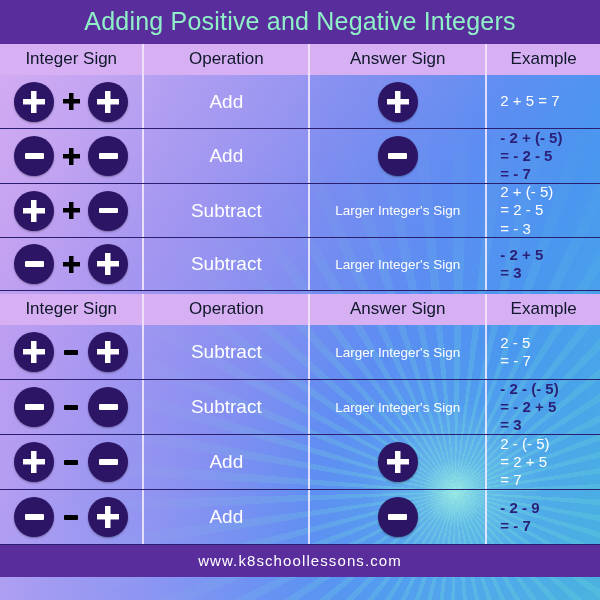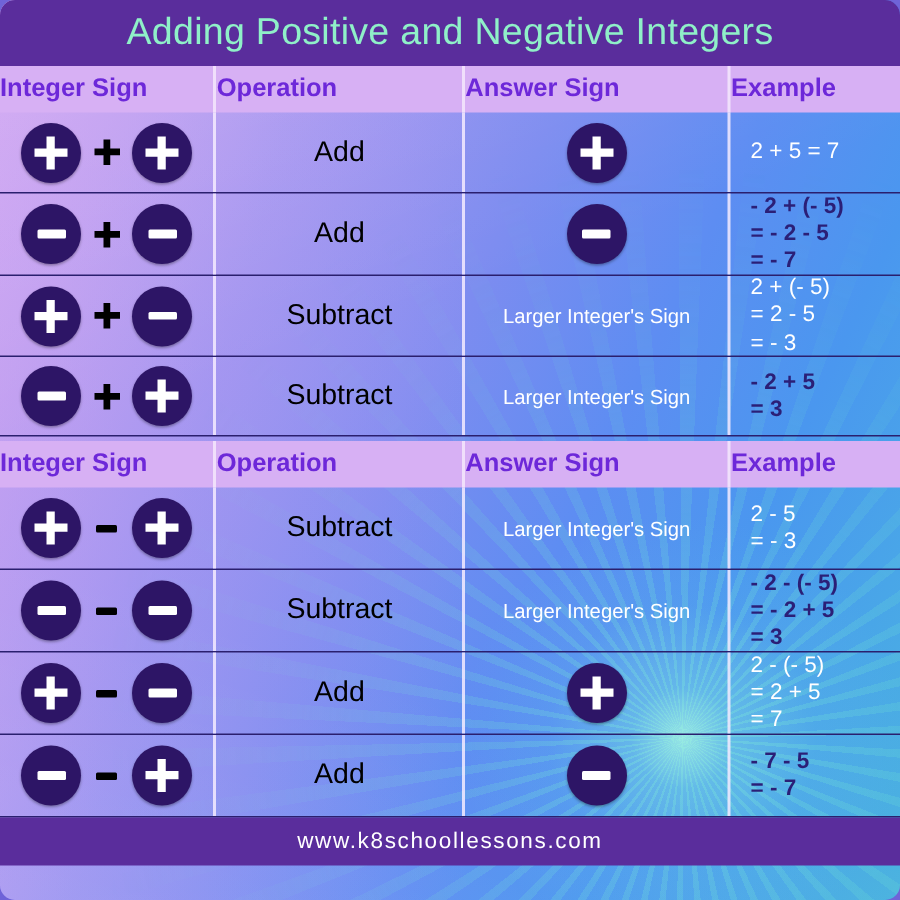--- a/index.html
+++ b/index.html
@@ -4,21 +4,20 @@
 <style>
   html,body{margin:0;padding:0;}
   body{
     width:600px;height:600px;overflow:hidden;
     font-family:"Liberation Sans", sans-serif;
     background:#6f63d8;
   }
   .poster{
     position:relative;width:600px;height:600px;overflow:hidden;
     box-sizing:border-box;
-    border-radius:10px;
   }
   
   .bg{position:absolute;inset:0;z-index:0;}
   .bg-base{
     position:absolute;inset:0;
     background:
       linear-gradient(115deg,
         #c9a3ee 0%,
         #b69bee 14%,
         #9a92ef 30%,
@@ -67,25 +66,25 @@
     font-size:25px;
     letter-spacing:.2px;
     line-height:1;
     box-sizing:border-box;
   }
   .band-title{padding:9px 0 10px;}
 
   .hdr-row{display:flex;background:#d7b0f4;}
   .hdr-cell{
     box-sizing:border-box;
-    color:#6d28d9;
+    text-align:center;
+    color:#0f172a;
     font-size:17px;
     padding:5px 0 6px;
     border-right:2px solid #f0dffb;
-    font-weight:bold;
   }
   .hdr-cell:last-child{border-right:none;}
 
   .c1{width:150px;}
   .c2{width:172px;}
   .c3{width:184px;}
   .c4{width:117px;}
 
   .row{
     display:flex;
@@ -130,21 +129,21 @@
     display:flex;align-items:center;justify-content:center;
   }
   .op .opglyph{display:block;background:#000;}
   .opglyph.plus{
     width:17px;height:17px;background:
       linear-gradient(#000,#000) center/17px 4.5px no-repeat,
       linear-gradient(#000,#000) center/4.5px 17px no-repeat;
   }
   .opglyph.minus{width:14px;height:5px;border-radius:1px;}
 
-  .optext{font-size:19px;color:#000000;}
+  .optext{font-size:19px;color:#ffffff;}
   .anstext{font-size:13.5px;color:#ffffff;}
 
   .extext{
     font-size:15px;line-height:1.22;
     padding-left:13px;white-space:pre-line;
   }
   .extext.light{color:#ffffff;}
   .extext.dark{color:#2b1f77;font-weight:bold;}
 
   .footer{
@@ -292,21 +291,21 @@
           </div>
         </div>
         <div class="cell c2">
           <span class="optext">Subtract</span>
         </div>
         <div class="cell c3">
           <span class="anstext">Larger Integer's Sign</span>
         </div>
         <div class="cell c4 ex">
           <span class="extext light">2 - 5
-= - 3</span>
+= - 7</span>
         </div>
       </div>
       <div class="row" style="height: 54px;">
         <div class="cell c1 signs">
           <div class="badge">
             <span class="glyph minus"></span>
           </div>
           <div class="op">
             <span class="opglyph minus"></span>
           </div>
@@ -366,20 +365,20 @@
         </div>
         <div class="cell c2">
           <span class="optext">Add</span>
         </div>
         <div class="cell c3">
           <div class="badge">
             <span class="glyph minus"></span>
           </div>
         </div>
         <div class="cell c4 ex">
-          <span class="extext dark">- 7 - 5
+          <span class="extext dark">- 2 - 9
 = - 7</span>
         </div>
       </div>
       <div class="footer">www.k8schoollessons.com</div>
     </div>
 
 </div>
 
 </body></html>

